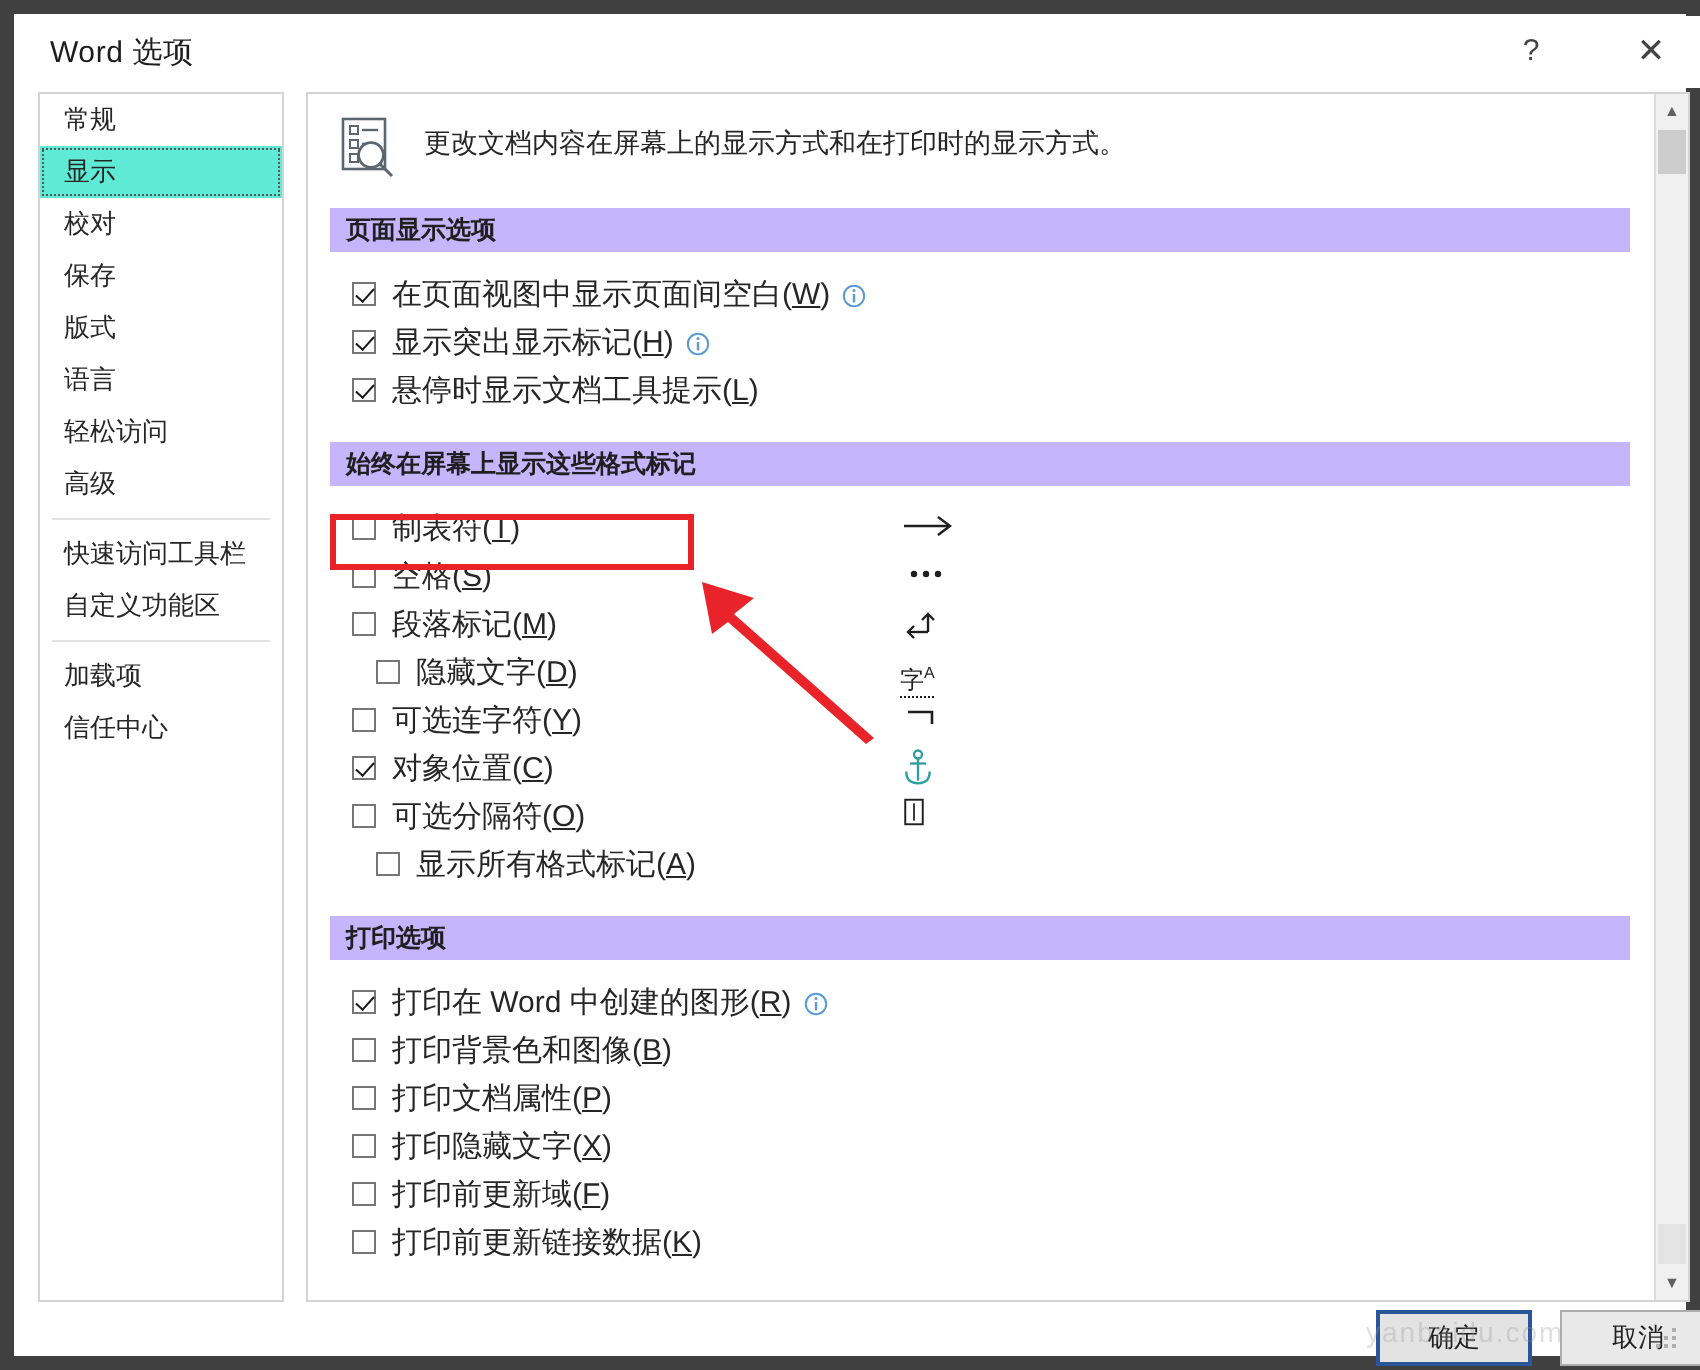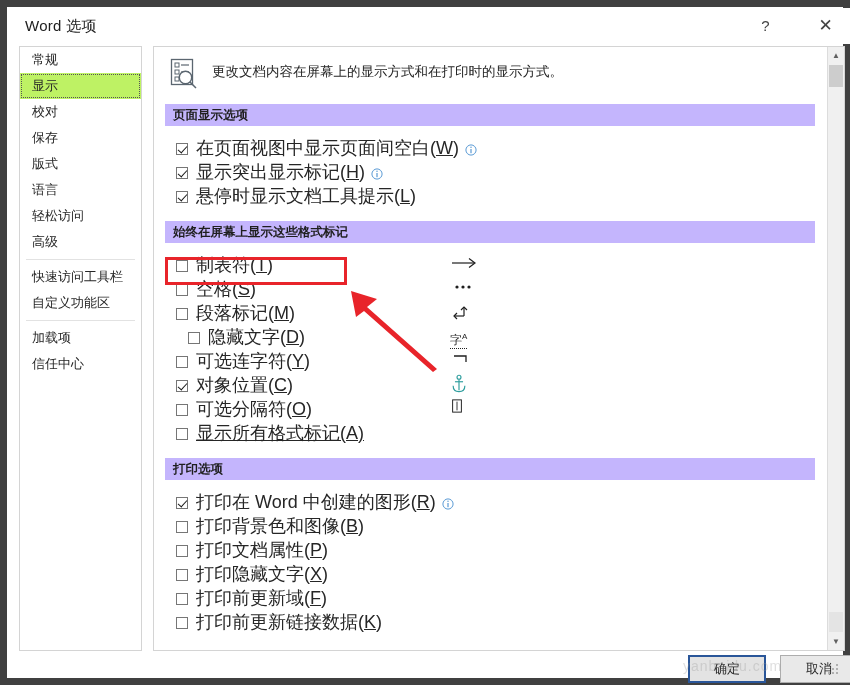--- a/index.html
+++ b/index.html
@@ -73,21 +73,21 @@
     height: 26px;
     line-height: 26px;
     padding-left: 12px;
     font-size: 13px;
     color: #262626;
     white-space: nowrap;
     cursor: default;
     box-sizing: border-box;
   }
   .nav-item.selected {
-    background: #bef264;
+    background: #5eead4;
     outline: 1px dotted #555;
     outline-offset: -2px;
   }
   .nav-sep {
     height: 1px;
     background: #e2e2e2;
     margin: 4px 6px 4px 6px;
   }
 
   
@@ -162,21 +162,21 @@
   .cbox.checked::after {
     content: "";
     position: absolute;
     left: 3px; top: 0px;
     width: 4px; height: 8px;
     border: solid #1a1a1a;
     border-width: 0 1.6px 1.6px 0;
     transform: rotate(42deg);
   }
   .row-label {
-    font-size: 18px;
+    font-size: 15px;
     color: #262626;
     text-align: right;
   }
   .row-label u { text-decoration: underline; }
 
   .info-icon {
     display: inline-block;
     width: 12px; height: 12px;
     margin-left: 6px;
     vertical-align: -2px;
@@ -377,21 +377,21 @@
               <circle cx="10" cy="3.5" r="2.2" fill="none" stroke="#2f9e9e" stroke-width="1.3"></circle>
               <line x1="10" y1="6" x2="10" y2="18" stroke="#2f9e9e" stroke-width="1.3"></line>
               <line x1="5.5" y1="8.5" x2="14.5" y2="8.5" stroke="#2f9e9e" stroke-width="1.3"></line>
               <path d="M3.5 13 Q3.5 19.5 10 19.5 Q16.5 19.5 16.5 13" fill="none" stroke="#2f9e9e" stroke-width="1.3"></path>
             </svg></div>
           <div class="check-row" style="left: 22px; top: 351px;"><span class="cbox"></span><span class="row-label">可选分隔符(<u>O</u>)</span></div>
           <div class="mark-glyph" style="top: 351px;"><svg viewBox="0 0 16 18" width="14" height="16">
               <rect x="3" y="2" width="10" height="14" fill="none" stroke="#1f1f1f" stroke-width="1.1"></rect>
               <line x1="8" y1="4" x2="8" y2="14" stroke="#1f1f1f" stroke-width="1"></line>
             </svg></div>
-          <div class="check-row" style="left: 22px; top: 375px; text-decoration: underline;"><span class="cbox"></span><span class="row-label">显示所有格式标记(<u>A</u>)</span></div>
+          <div class="check-row" style="left: 34px; top: 375px;"><span class="cbox"></span><span class="row-label">显示所有格式标记(<u>A</u>)</span></div>
           <div class="section-bar" style="top: 411px;">打印选项</div>
           <div class="check-row" style="left: 22px; top: 444px;"><span class="cbox checked"></span><span class="row-label">打印在 Word 中创建的图形(<u>R</u>)</span><svg class="info-icon" viewBox="0 0 12 12">
               <circle cx="6" cy="6" r="5.1" fill="none" stroke="#5b9bd5" stroke-width="1"></circle>
               <circle cx="6" cy="3.3" r="0.75" fill="#5b9bd5"></circle>
               <rect x="5.4" y="5" width="1.2" height="4.2" fill="#5b9bd5"></rect>
             </svg></div>
           <div class="check-row" style="left: 22px; top: 468px;"><span class="cbox"></span><span class="row-label">打印背景色和图像(<u>B</u>)</span></div>
           <div class="check-row" style="left: 22px; top: 492px;"><span class="cbox"></span><span class="row-label">打印文档属性(<u>P</u>)</span></div>
           <div class="check-row" style="left: 22px; top: 516px;"><span class="cbox"></span><span class="row-label">打印隐藏文字(<u>X</u>)</span></div>
           <div class="check-row" style="left: 22px; top: 540px;"><span class="cbox"></span><span class="row-label">打印前更新域(<u>F</u>)</span></div>

